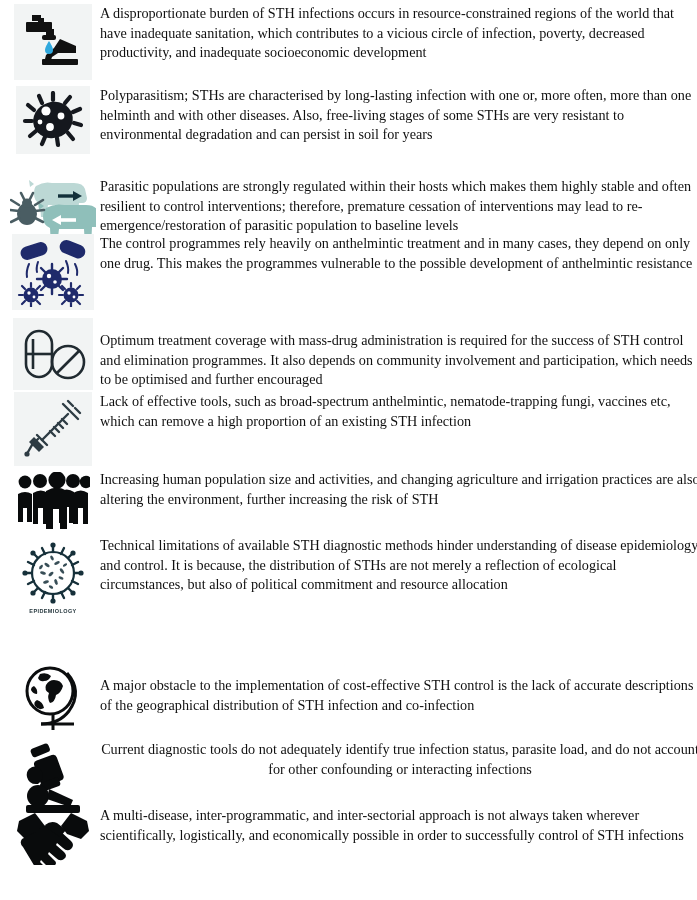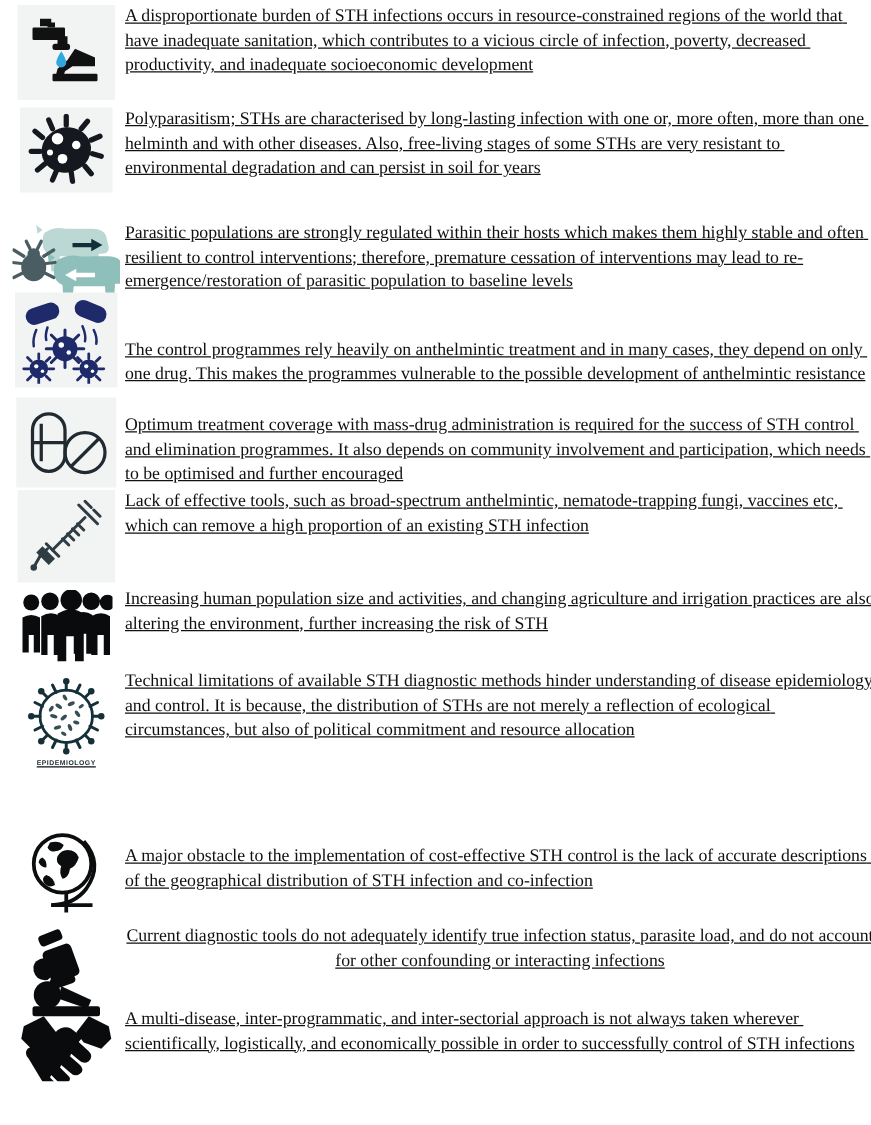--- a/index.html
+++ b/index.html
@@ -20,21 +20,20 @@
     width: 697px;
     height: 900px;
     background: #ffffff;
   }
   .challenge-row {
     position: absolute;
     left: 0;
     width: 563px;
     display: flex;
     align-items: flex-start;
-    text-decoration: underline;
   }
   .icon-cell {
     width: 100px;
     flex: 0 0 100px;
     display: flex;
     align-items: flex-start;
     justify-content: center;
     padding-left: 6px;
   }
   .icon-box {
@@ -169,21 +168,21 @@
             </g>
           </g>
         </svg>
       </div>
     </div>
     <div class="text-cell">
       <p class="challenge-text">Parasitic populations are strongly regulated within their hosts which makes them highly stable and often resilient to control interventions; therefore, premature cessation of interventions may lead to re-emergence/restoration of parasitic population to baseline levels</p>
     </div>
   </div>
 
-  <div class="challenge-row" style="top:234px;align-items:flex-end;">
+  <div class="challenge-row" style="top:234px;">
     <div class="icon-cell">
       <div class="icon-box tinted" style="width:82px;height:76px;">
         <svg width="74" height="70" viewBox="0 0 74 70" aria-hidden="true">
           <g fill="#1f2a6b" stroke="#1f2a6b" stroke-width="1.5">
             <rect x="5" y="8" width="26" height="12" rx="6" transform="rotate(-18 18 14)"></rect>
             <rect x="44" y="6" width="25" height="12" rx="6" transform="rotate(22 56 12)"></rect>
           </g>
           <g stroke="#1f2a6b" stroke-width="2" stroke-linecap="round" fill="none">
             <path d="M13 27 q-3 7-2 13"></path>
             <path d="M22 25 q-2 6-1 10"></path>

